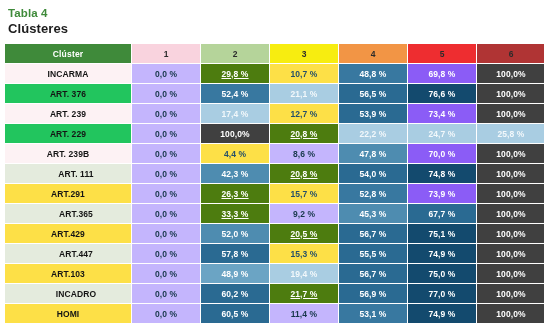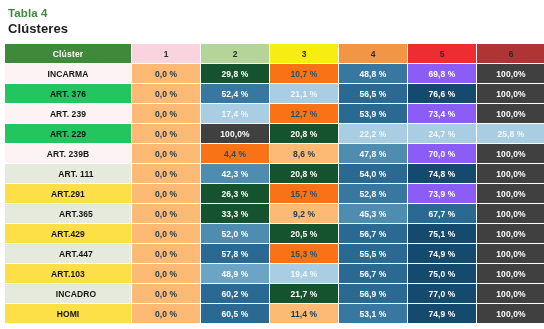--- a/index.html
+++ b/index.html
@@ -48,24 +48,24 @@
     text-align:center;font-size:9px;font-weight:normal;color:#141414;
     letter-spacing:.1px;padding-right:2px;
   }
   td.lbl.p0{background:#fdf2f4;}
   td.lbl.p1{background:#22c55e;}
   td.lbl.g0{background:#fde047;text-align:center;}
   td.lbl.g1{background:#e4ebdd;padding-left:16px;}
 
   
   td.v{color:#ffffff;letter-spacing:.1px;}
-  td.v.t0{background:#fdba74;color:#17374a;margin-left:24px;}
-  td.v.t1{background:#f97316;color:#25506a;margin-top:20px;}
+  td.v.t0{background:#c4b5fd;color:#17374a;margin-left:24px;}
+  td.v.t1{background:#fde047;color:#25506a;margin-top:20px;}
   td.v.t2{background:#a9cde2;color:#f2f8fb;}
-  td.v.t3{background:#14532d;color:#ffffff;}
+  td.v.t3{background:#4d7c0f;color:#ffffff;text-decoration:underline;}
   td.v.t4{background:#6ba4c4;color:#ffffff;}
   td.v.t5{background:#4e8cb0;color:#ffffff;}
   td.v.t6{background:#3878a0;color:#ffffff;margin-left:28px;}
   td.v.t7{background:#2a6a92;color:#ffffff;}
   td.v.t8{background:#8b5cf6;color:#ffffff;}
   td.v.t9{background:#134a6e;color:#ffffff;}
   td.v.t10{background:#404040;color:#ffffff;margin-top:16px;}
 </style>
 </head>
 <body>

